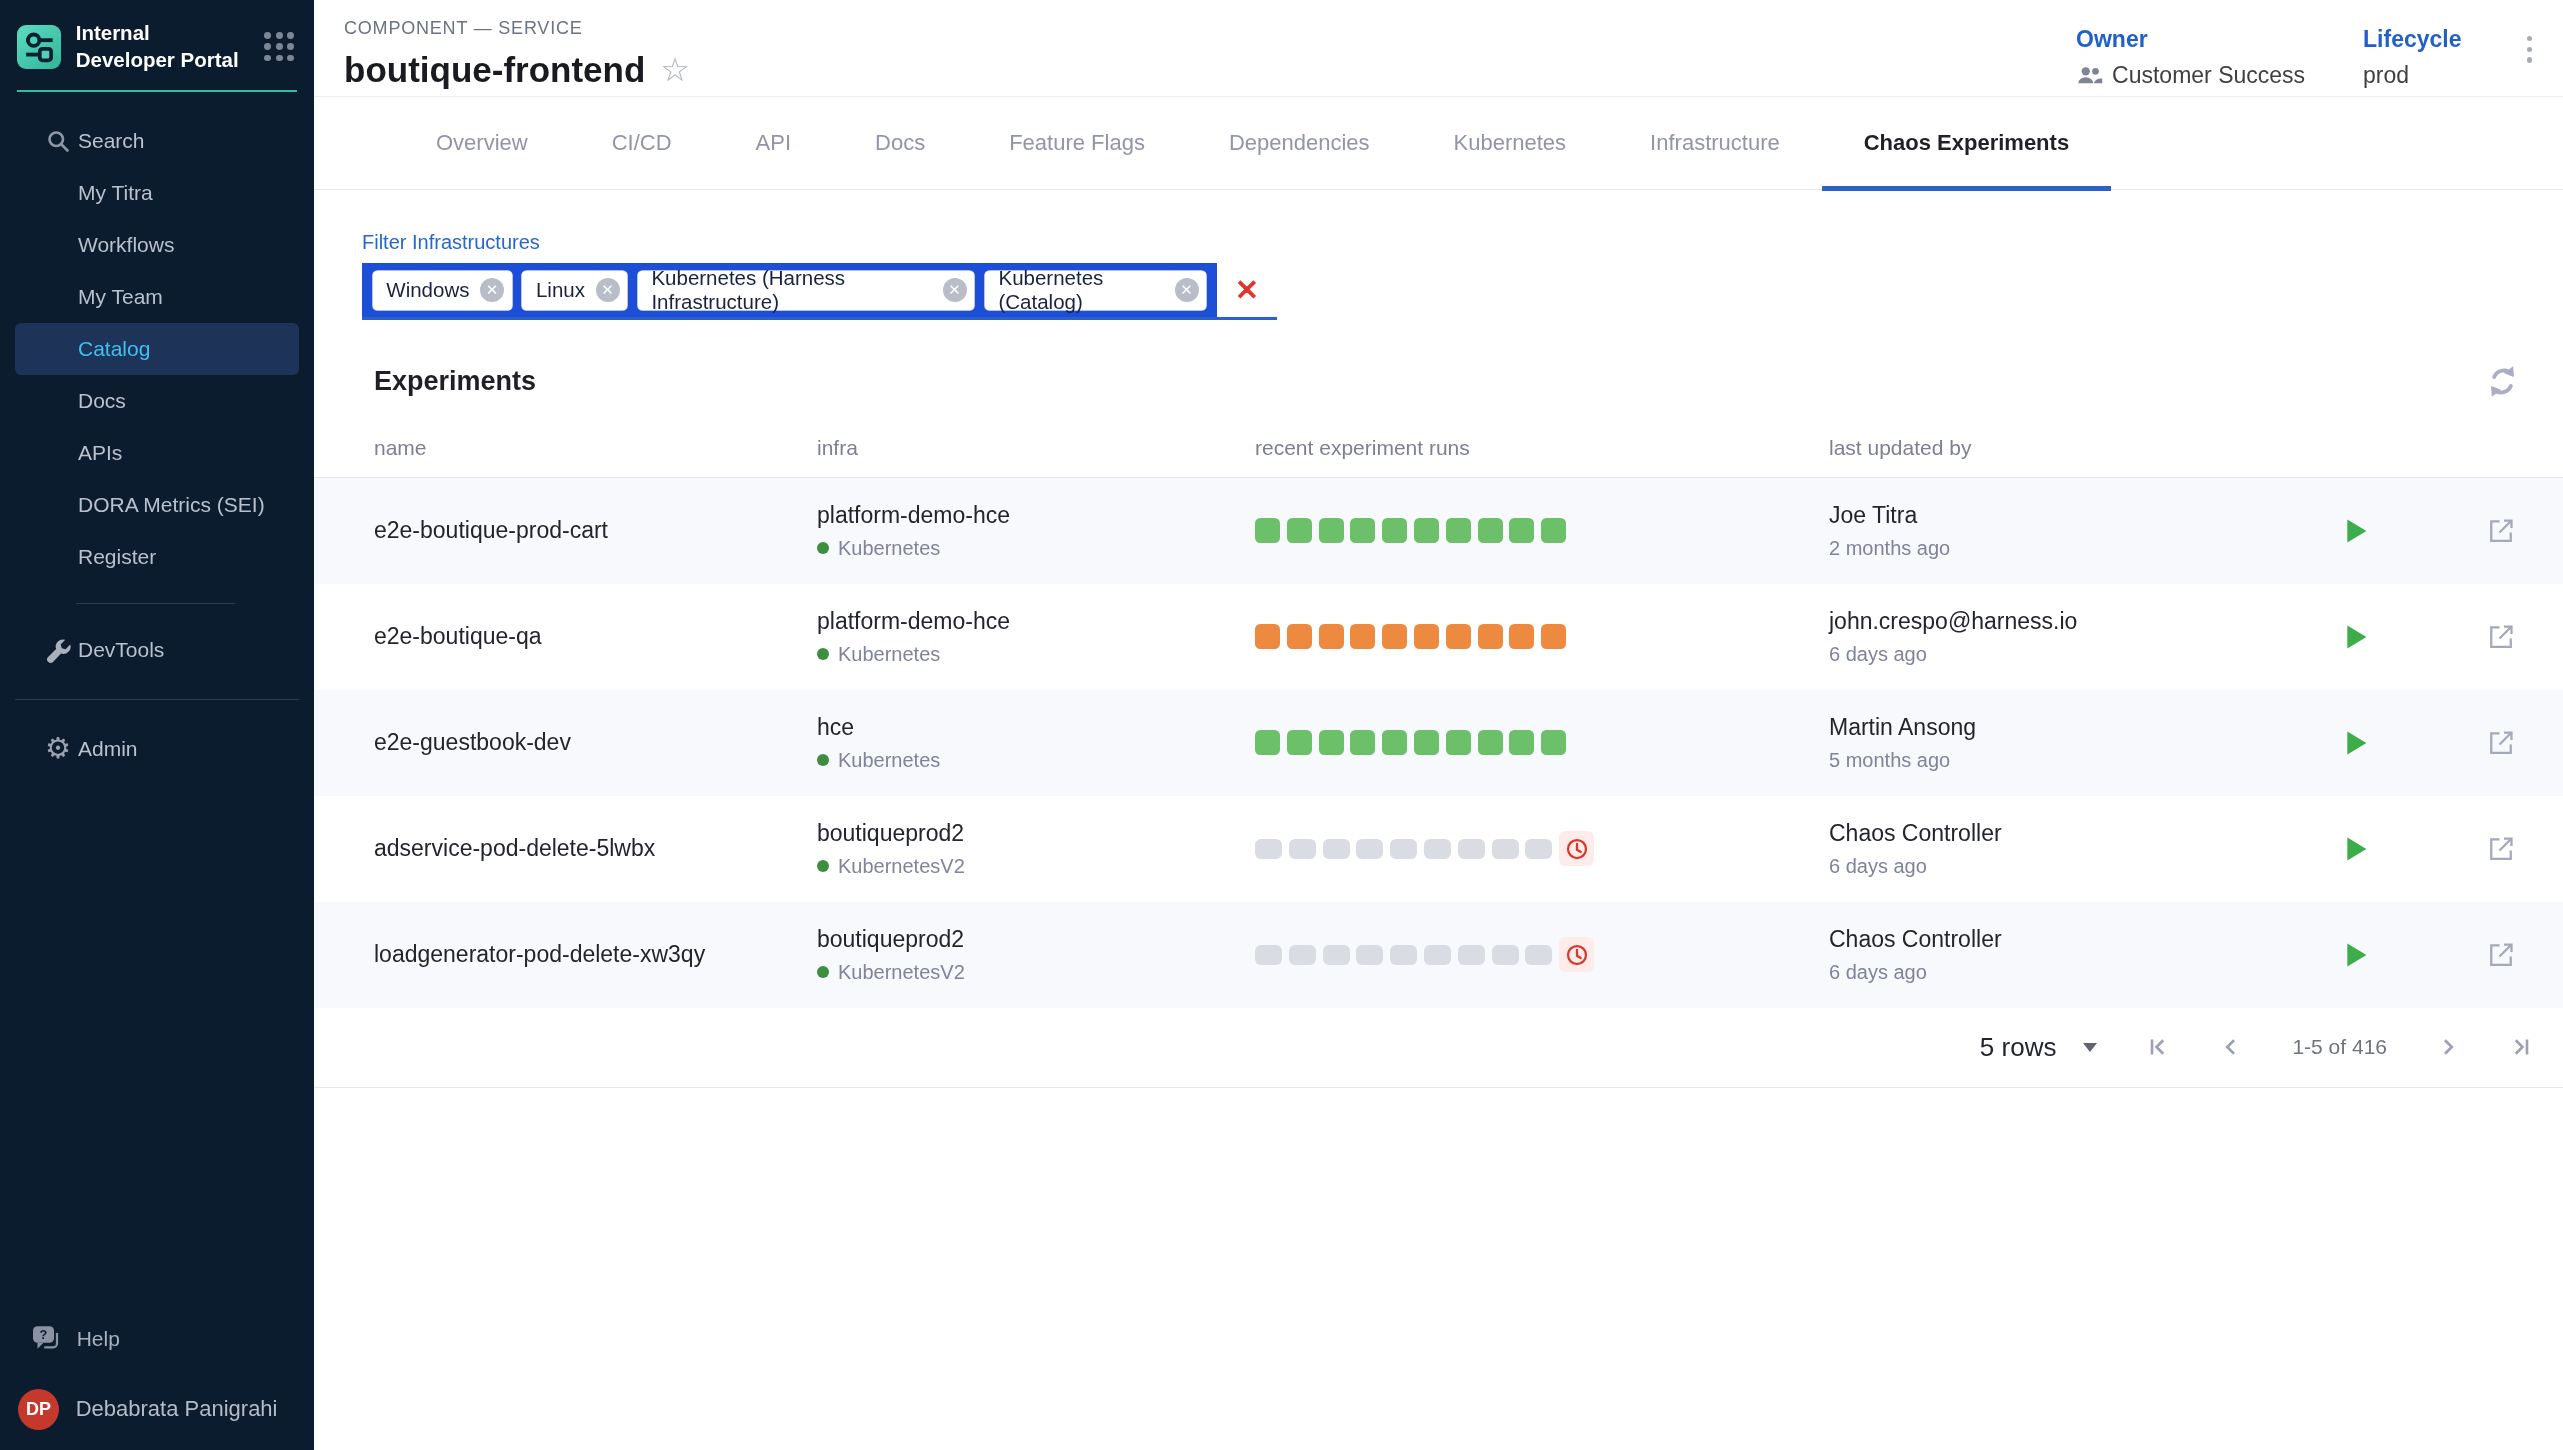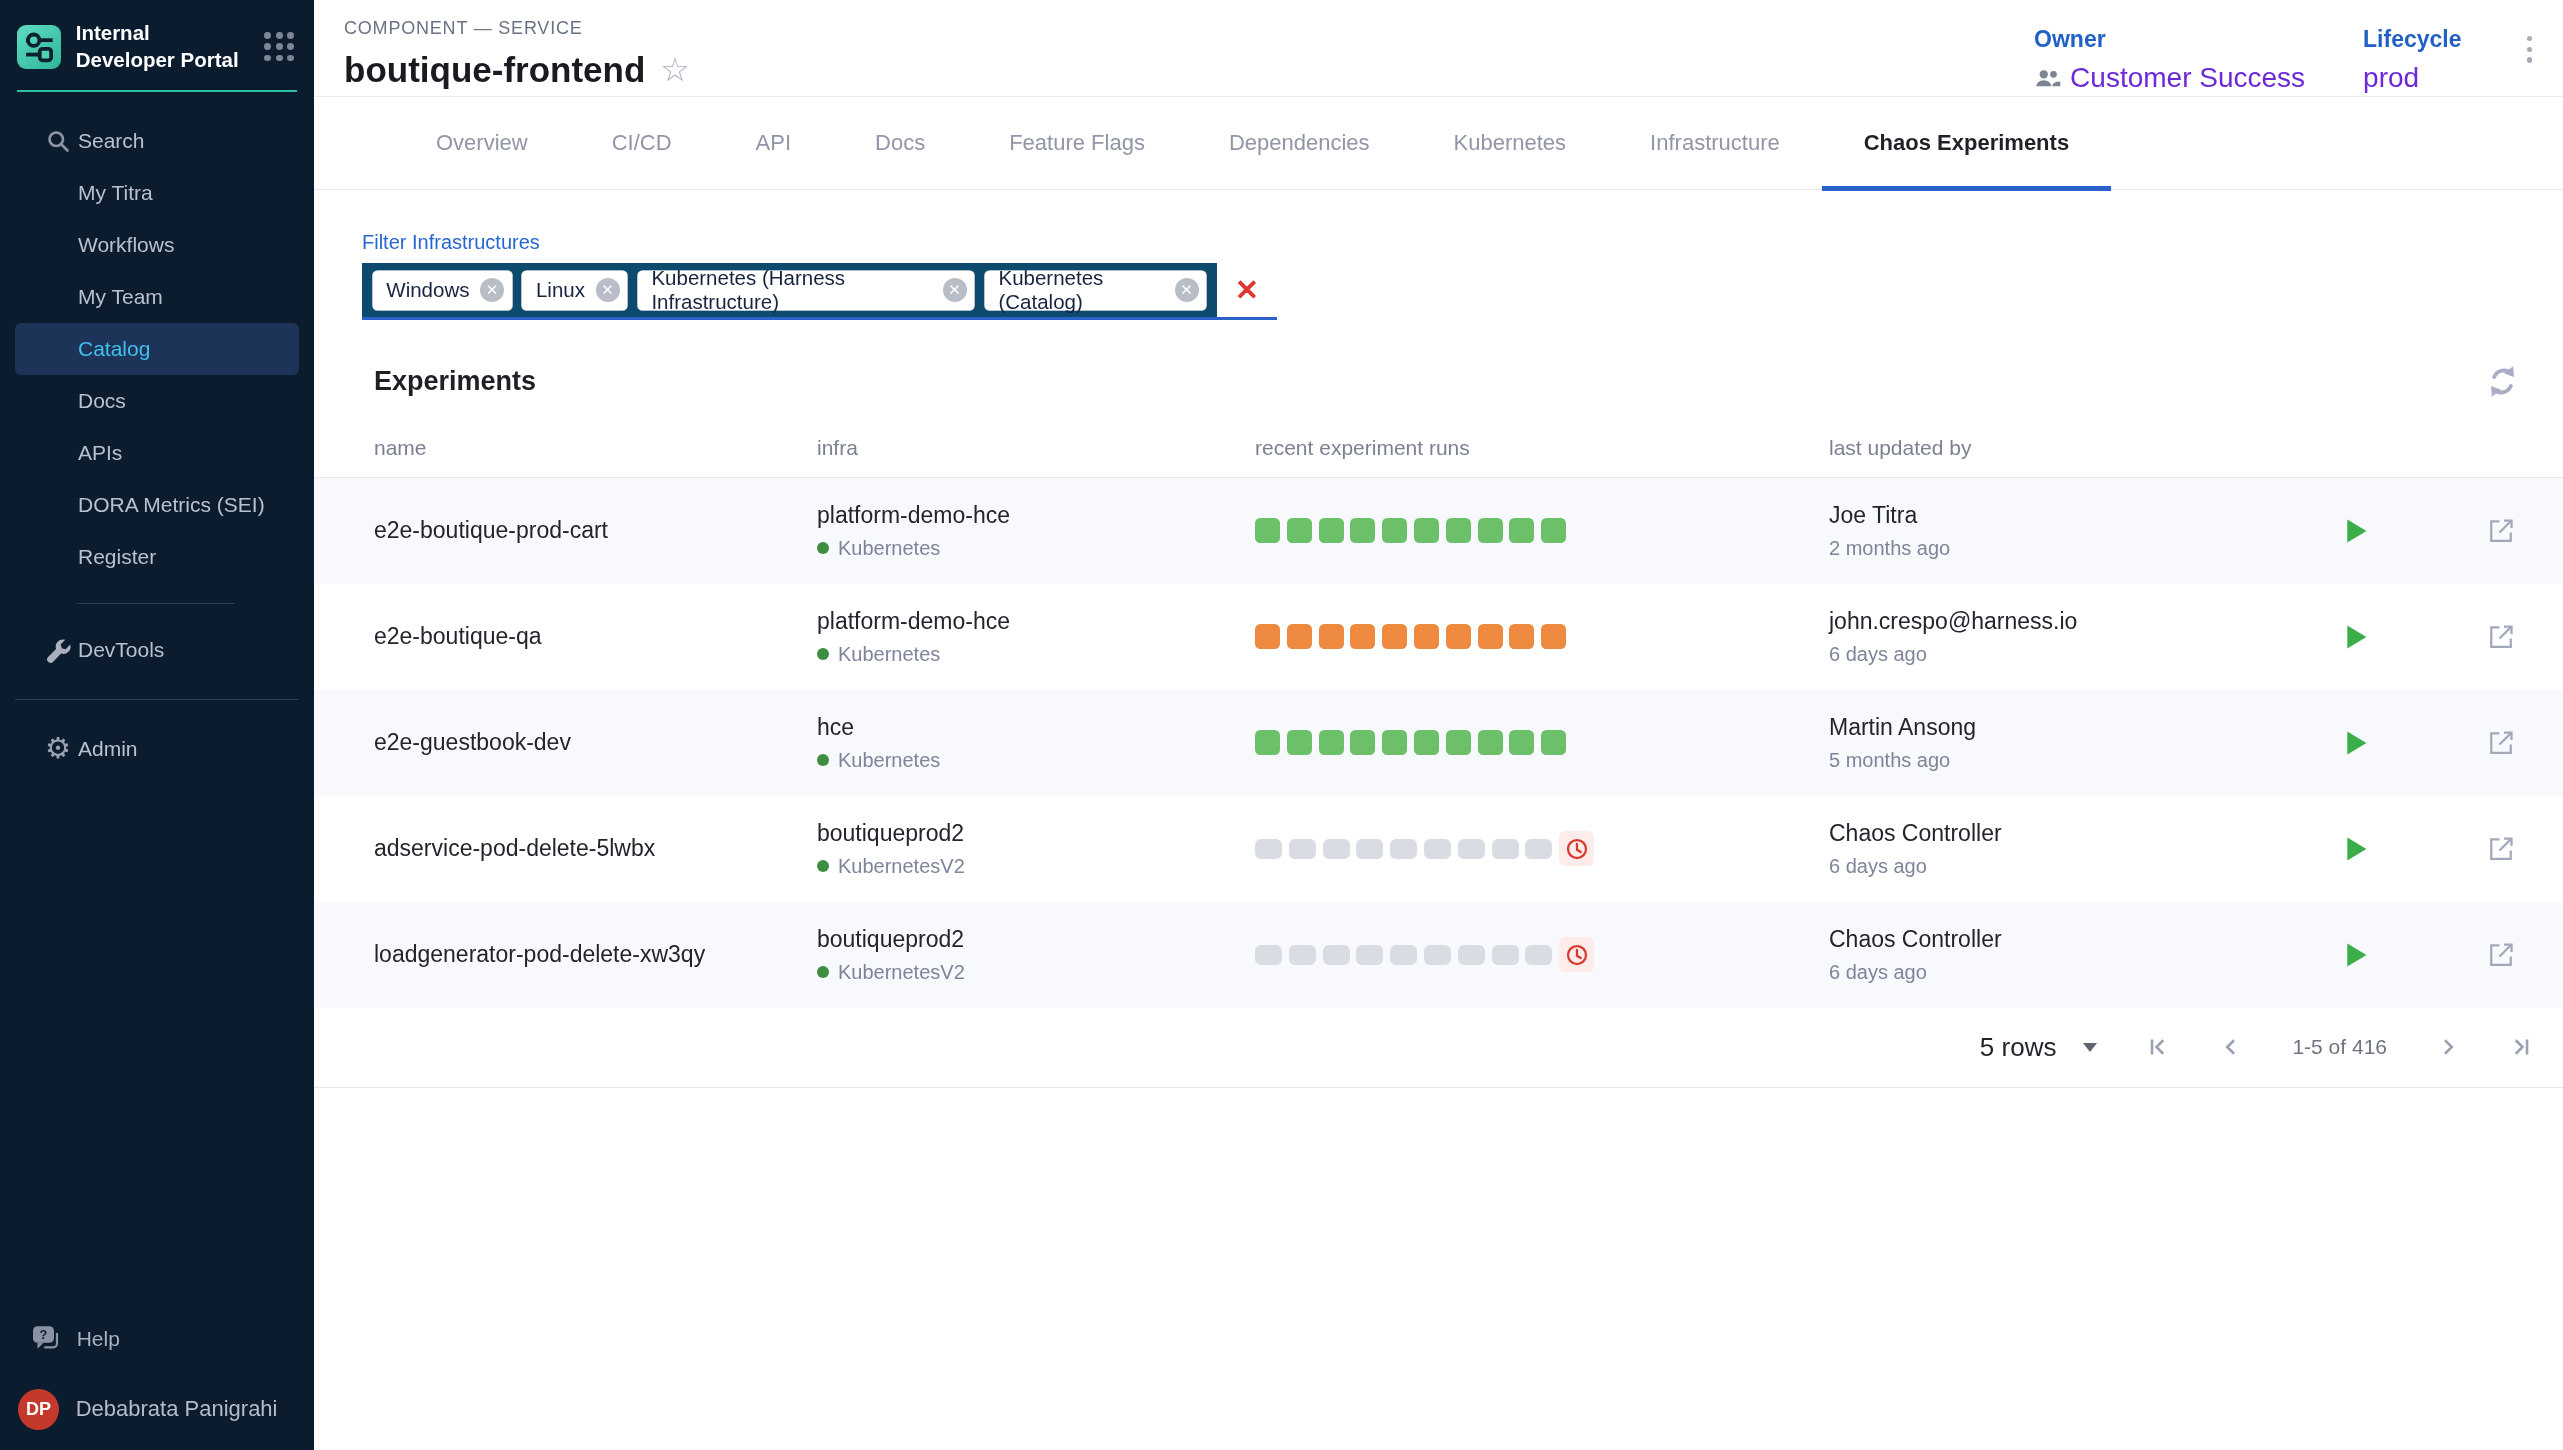--- a/index.html
+++ b/index.html
@@ -35,35 +35,35 @@
   
   .main{flex:1;display:flex;flex-direction:column;background:#fff;min-width:0;}
   .header{display:flex;justify-content:space-between;align-items:flex-start;
     height:97px;box-sizing:border-box;padding:18px 23px 0 30px;border-bottom:0.8px solid #edeef2;}
   .breadcrumb{font-size:18px;color:#6a7383;letter-spacing:0.8px;}
   .title-row{display:flex;align-items:center;gap:15px;margin-top:10.6px;}
   .page-title{font-size:35px;font-weight:bold;color:#191b20;}
   .star{font-size:33px;color:#a9aec0;cursor:pointer;line-height:1;}
   .header-right{display:flex;align-items:flex-start;gap:58px;padding-top:7.6px;}
   .meta-label{font-size:23px;font-weight:bold;color:#2160c7;}
-  .meta-value{display:flex;align-items:center;gap:9px;margin-top:9px;font-size:28px;color:#6d28d9;}
+  .meta-value{display:flex;align-items:center;gap:9px;margin-top:9px;font-size:23px;color:#404040;}
   .kebab{display:flex;flex-direction:column;gap:5.3px;padding:10.6px 7.6px;cursor:pointer;}
   .kebab i{width:5.3px;height:5.3px;border-radius:50%;background:#a6abb8;}
   
   .tabs-bar{height:93px;box-sizing:border-box;border-bottom:1.5px solid #e5e7ec;
     display:flex;align-items:stretch;padding-left:80px;}
   .tab{display:flex;align-items:center;padding:0 42px;font-size:22px;color:#9195a7;
     position:relative;cursor:pointer;white-space:nowrap;}
   .tab.active{color:#1f2126;font-weight:bold;}
   .tab.active::after{content:"";position:absolute;left:0;right:0;bottom:-1.5px;height:4.6px;background:#2b62c9;}
   
   .filter-zone{padding:41px 0 0 48px;}
   .filter-label{font-size:20px;color:#2667cf;margin-bottom:9px;cursor:pointer;}
   .filter-row{display:flex;align-items:stretch;border-bottom:3.8px solid #2b62c9;width:915px;}
-  .chips-box{background:#0c4a6e;display:flex;gap:10.6px;align-items:center;padding:7.6px 10.6px;flex:1;}
+  .chips-box{background:#1d4ed8;display:flex;gap:10.6px;align-items:center;padding:7.6px 10.6px;flex:1;}
   .chip{background:#fff;border-radius:4.6px;display:flex;align-items:center;gap:10.6px;
     padding:0 7.6px 0 13.7px;height:39px;font-size:20.5px;color:#17233f;box-shadow:0 0 0 0.8px #e2e3e7;cursor:default;}
   .chip-x{width:24px;height:24px;border-radius:50%;background:#b9bdc8;color:#fff;font-size:15px;
     display:flex;align-items:center;justify-content:center;cursor:pointer;flex-shrink:0;}
   .clear-x{display:flex;align-items:center;justify-content:center;color:#e0352f;font-size:29px;
     font-weight:bold;padding:0 18px;cursor:pointer;background:#fff;}
   
   .card{margin-top:26px;}
   .card-head{display:flex;justify-content:space-between;align-items:center;height:70px;padding:0 43px 0 60px;}
   .card-title{font-size:27px;font-weight:bold;color:#1e2025;}

